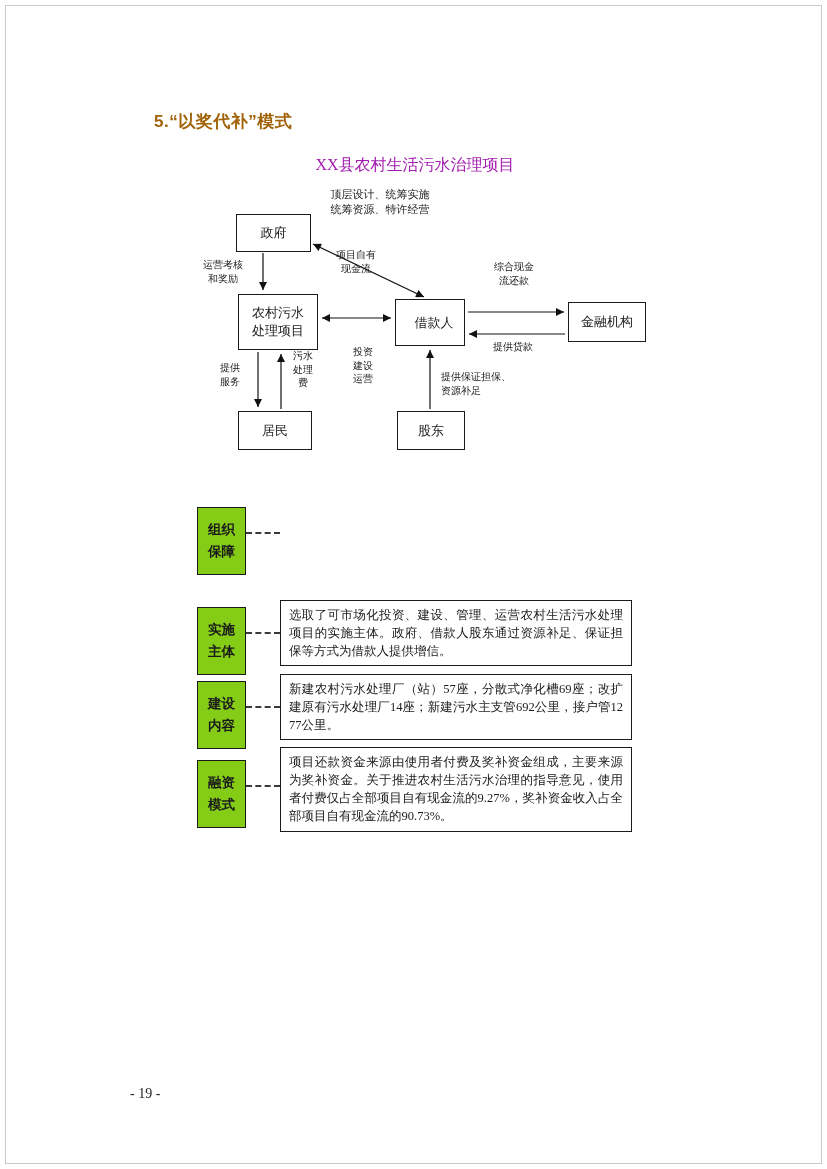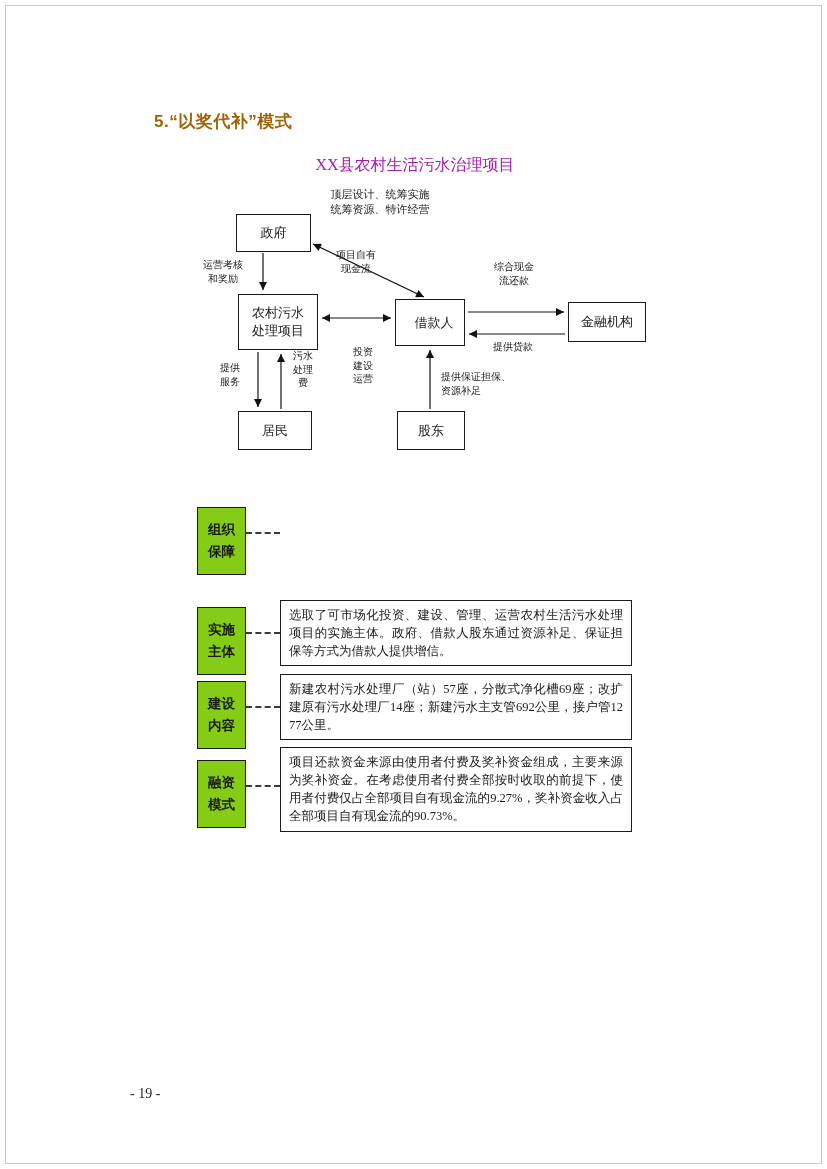--- a/index.html
+++ b/index.html
@@ -125,16 +125,16 @@
   <div class="sec-box" style="top:600px; min-height:66px;">选取了可市场化投资、建设、管理、运营农村生活污水处理项目的实施主体。政府、借款人股东通过资源补足、保证担保等方式为借款人提供增信。</div>
 
   <div class="sec-label" style="top:681px;">建设
 内容</div>
   <div class="connector" style="top:706px;"></div>
   <div class="sec-box" style="top:674px; min-height:64px;">新建农村污水处理厂（站）57座，分散式净化槽69座；改扩建原有污水处理厂14座；新建污水主支管692公里，接户管1277公里。</div>
 
   <div class="sec-label" style="top:760px;">融资
 模式</div>
   <div class="connector" style="top:785px;"></div>
-  <div class="sec-box" style="top:747px; min-height:84px;">项目还款资金来源由使用者付费及奖补资金组成，主要来源为奖补资金。在考虑使用者付费全部按时收取的前提下，使用者付费仅占全部项目自有现金流的9.27%，奖补资金收入占全部项目自有现金流的90.73%。</div>
+  <div class="sec-box" style="top:747px; min-height:84px;">项目还款资金来源由使用者付费及奖补资金组成，主要来源为奖补资金。关于推进农村生活污水治理的指导意见，使用者付费仅占全部项目自有现金流的9.27%，奖补资金收入占全部项目自有现金流的90.73%。</div>
 
   <div class="pagenum">- 19 -</div>
 </div>
 
 </body></html>

